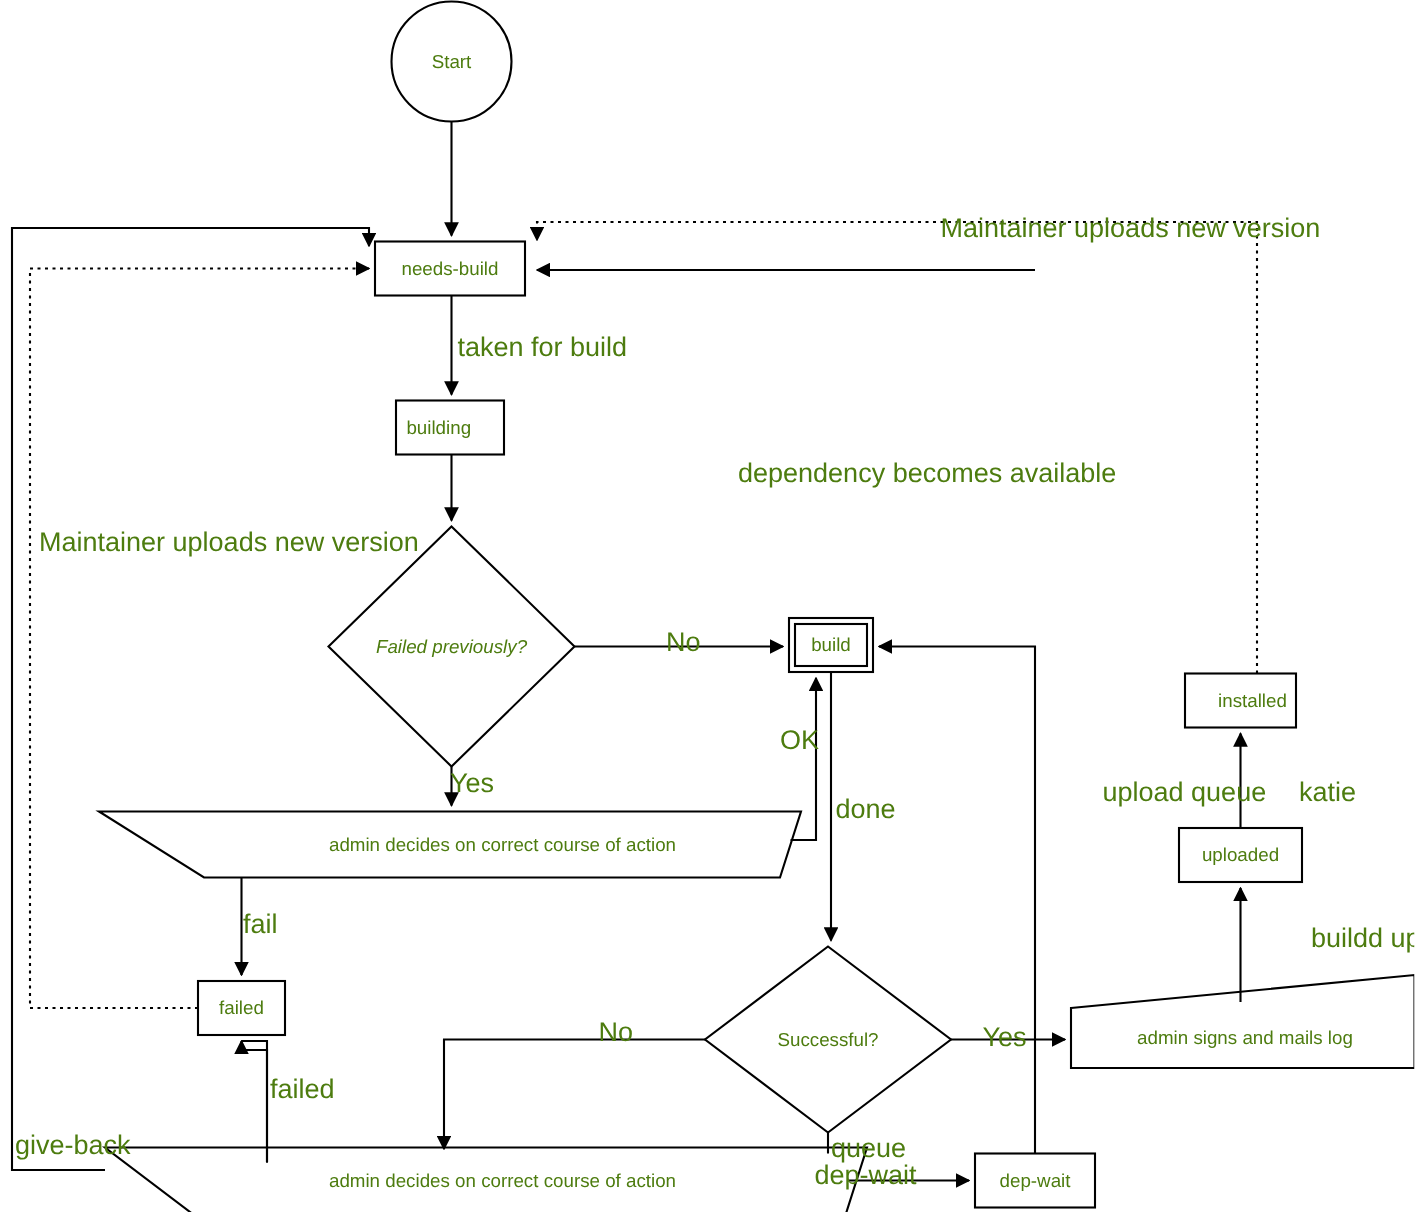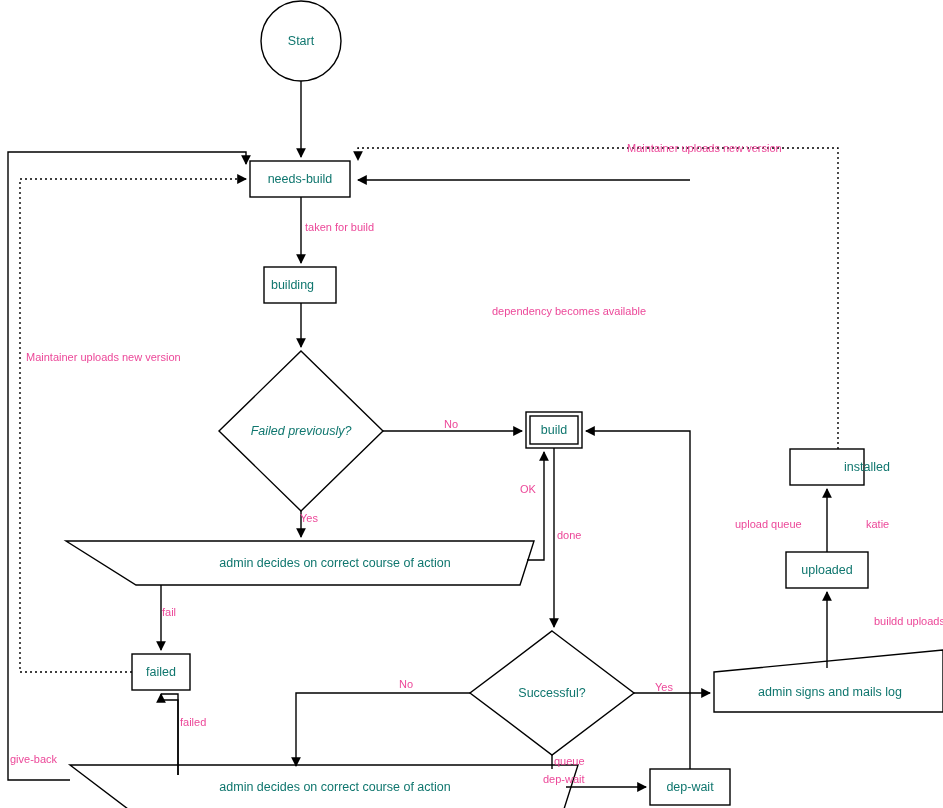--- a/index.html
+++ b/index.html
@@ -19,30 +19,30 @@
     position: absolute;
     left: 0;
     top: 0;
     width: 943px;
     height: 808px;
   }
   .node-label {
     position: absolute;
     font-family: "Liberation Sans", sans-serif;
     font-size: 12.5px;
-    color: #0f766e;
+    color: #4d7c0f;
     white-space: nowrap;
     text-align: center;
     pointer-events: none;
   }
   .edge-label {
     position: absolute;
     font-family: "Liberation Sans", sans-serif;
-    font-size: 11px;
-    color: #ec4899;
+    font-size: 18px;
+    color: #4d7c0f;
     white-space: nowrap;
   }
 </style>
 </head>
 <body>
 
 <div id="canvas">
 
   <svg id="svg-layer" viewBox="0 0 943 808" xmlns="http://www.w3.org/2000/svg">
     <defs>
@@ -138,21 +138,21 @@
   <div class="node-label" style="left:492px; top:686px; width:120px;">Successful?</div>
 
   <div class="node-label" style="left:125px; top:780px; width:420px;">admin decides on correct course of action</div>
 
   <div class="node-label" style="left:650px; top:780px; width:80px;">dep-wait</div>
 
   <div class="node-label" style="left:720px; top:685px; width:220px;">admin signs and mails log</div>
 
   <div class="node-label" style="left:786px; top:563px; width:82px;">uploaded</div>
 
-  <div class="node-label" style="left:790px; top:460px; width:90px;padding-left:32px;">installed</div>
+  <div class="node-label" style="left:790px; top:460px; width:90px;">installed</div>
 
   <div class="edge-label" style="left:305px; top:221px;">taken for build</div>
 
   <div class="edge-label" style="left:444px; top:418px;">No</div>
 
   <div class="edge-label" style="left:300px; top:512px;">Yes</div>
 
   <div class="edge-label" style="left:162px; top:606px;">fail</div>
 
   <div class="edge-label" style="left:520px; top:483px;">OK</div>

